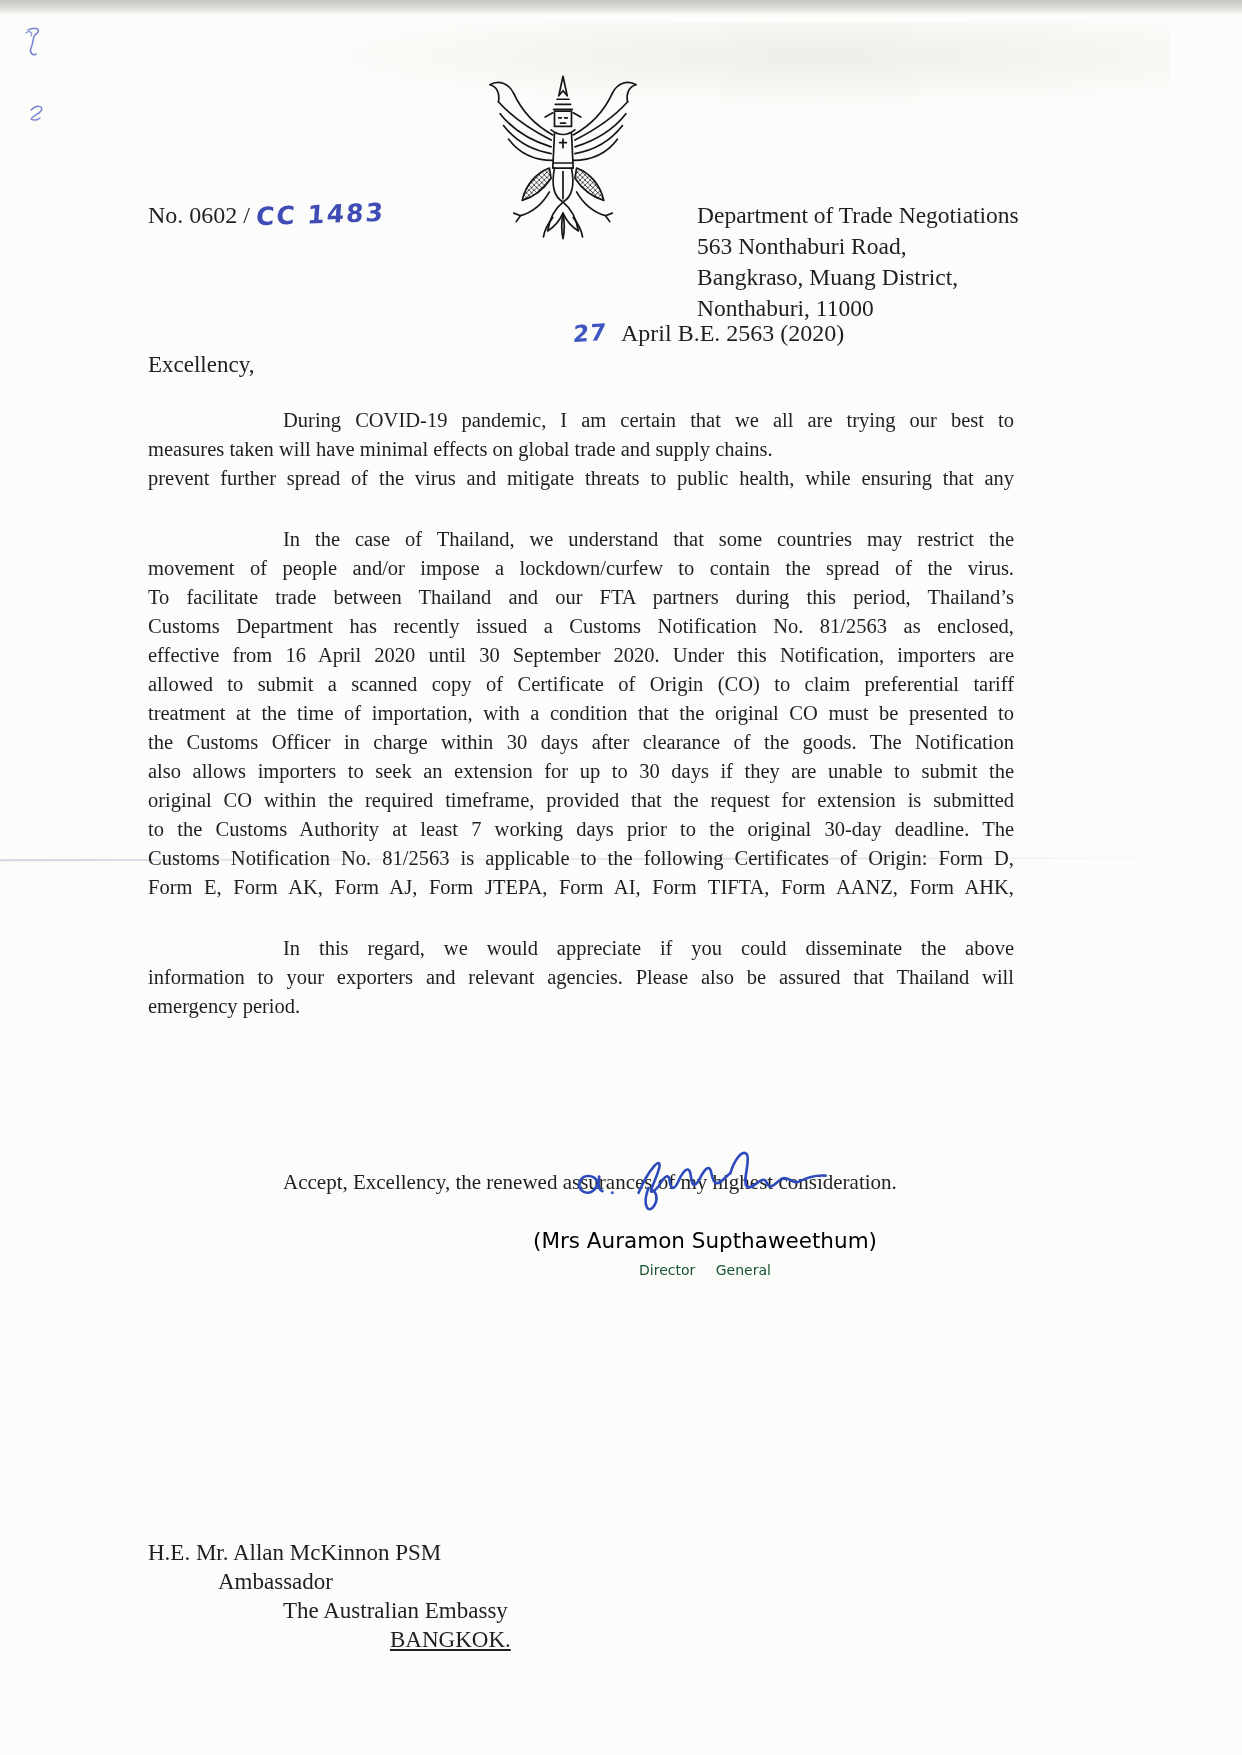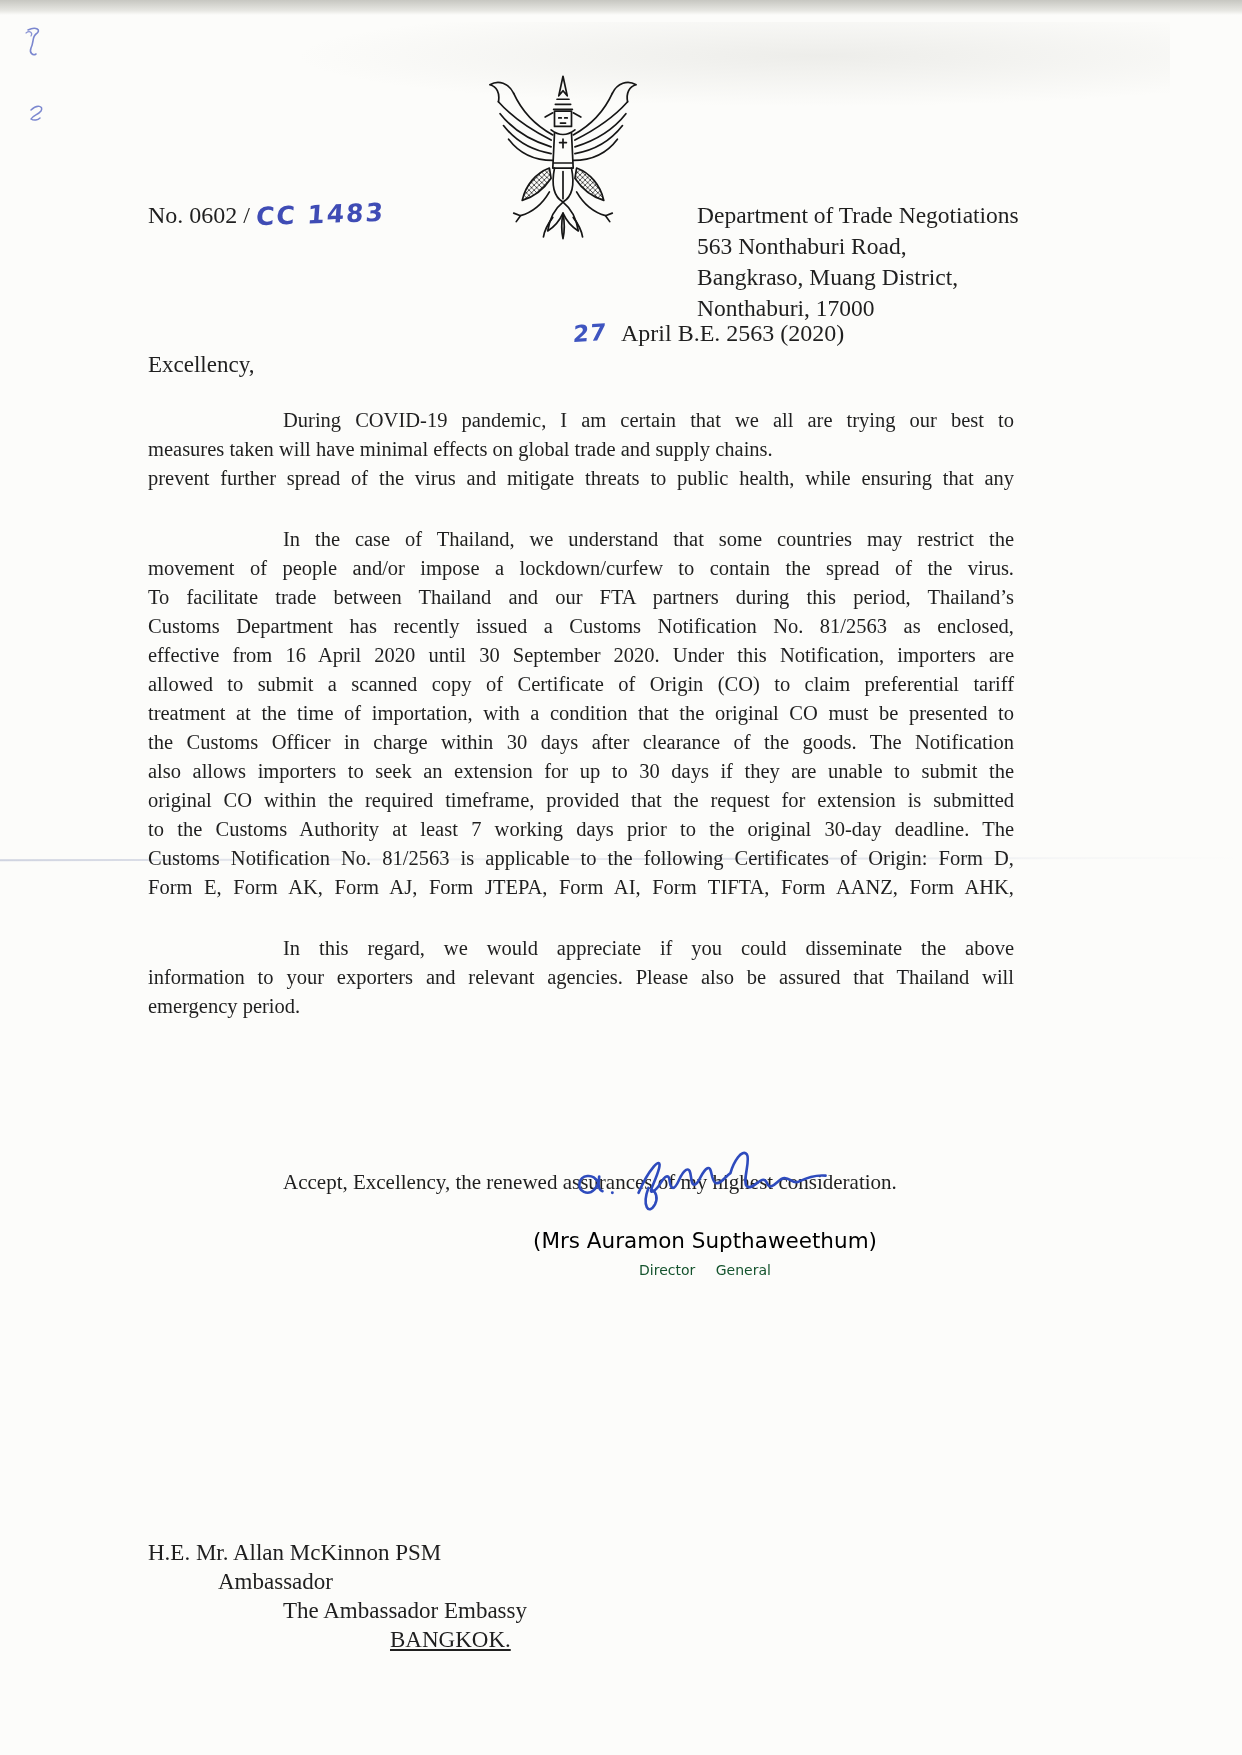--- a/index.html
+++ b/index.html
@@ -151,21 +151,21 @@
       <path d="M100 152 C90 160 84 172 82 186 C90 181 96 174 100 165 C104 174 110 181 118 186 C116 172 110 160 100 152"></path>
       <path d="M100 165 C98 176 98 186 100 195 C102 186 102 176 100 165"></path>
       <path d="M88 170 C82 178 78 186 77 193 M112 170 C118 178 122 186 123 193"></path>
     </g>
   </svg>
 
   <div class="sender">
     <div>Department of Trade Negotiations</div>
     <div>563 Nonthaburi Road,</div>
     <div>Bangkraso, Muang District,</div>
-    <div>Nonthaburi, 17000</div>
+    <div>Nonthaburi, 11000</div>
   </div>
 
   <div class="date-line">
     <span class="date-day">27</span><span>April B.E. 2563 (2020)</span>
   </div>
 
   <div class="salutation">Excellency,</div>
 
   <div class="body-text">
     <div class="paragraph">
@@ -206,17 +206,17 @@
         <path d="M84 62 C96 34 113 15 109 32 C105 48 94 64 102 60 C110 56 112 44 118 42 C124 40 120 56 126 56 C132 56 134 38 142 34 C150 30 146 52 152 52 C158 52 160 36 168 32 C174 29 172 48 178 50 C184 52 190 42 196 38 C200 24 210 8 216 15 C221 22 210 48 216 54 C222 59 230 46 236 46 C242 46 240 56 246 54 C252 52 256 44 262 44 C270 44 272 52 280 48 C290 43 301 40 312 41"></path>
       </g>
     </svg>
     <div class="signatory-name">(Mrs Auramon Supthaweethum)</div>
     <div class="signatory-title">Director General</div>
   </div>
 
   <div class="recipient">
     <div class="r1">H.E. Mr. Allan McKinnon PSM</div>
     <div class="r2">Ambassador</div>
-    <div class="r3">The Ambassador Embassy</div>
+    <div class="r3">The Australian Embassy</div>
     <div class="r4"><span>BANGKOK.</span></div>
   </div>
 
 </div>
 
 </body></html>

